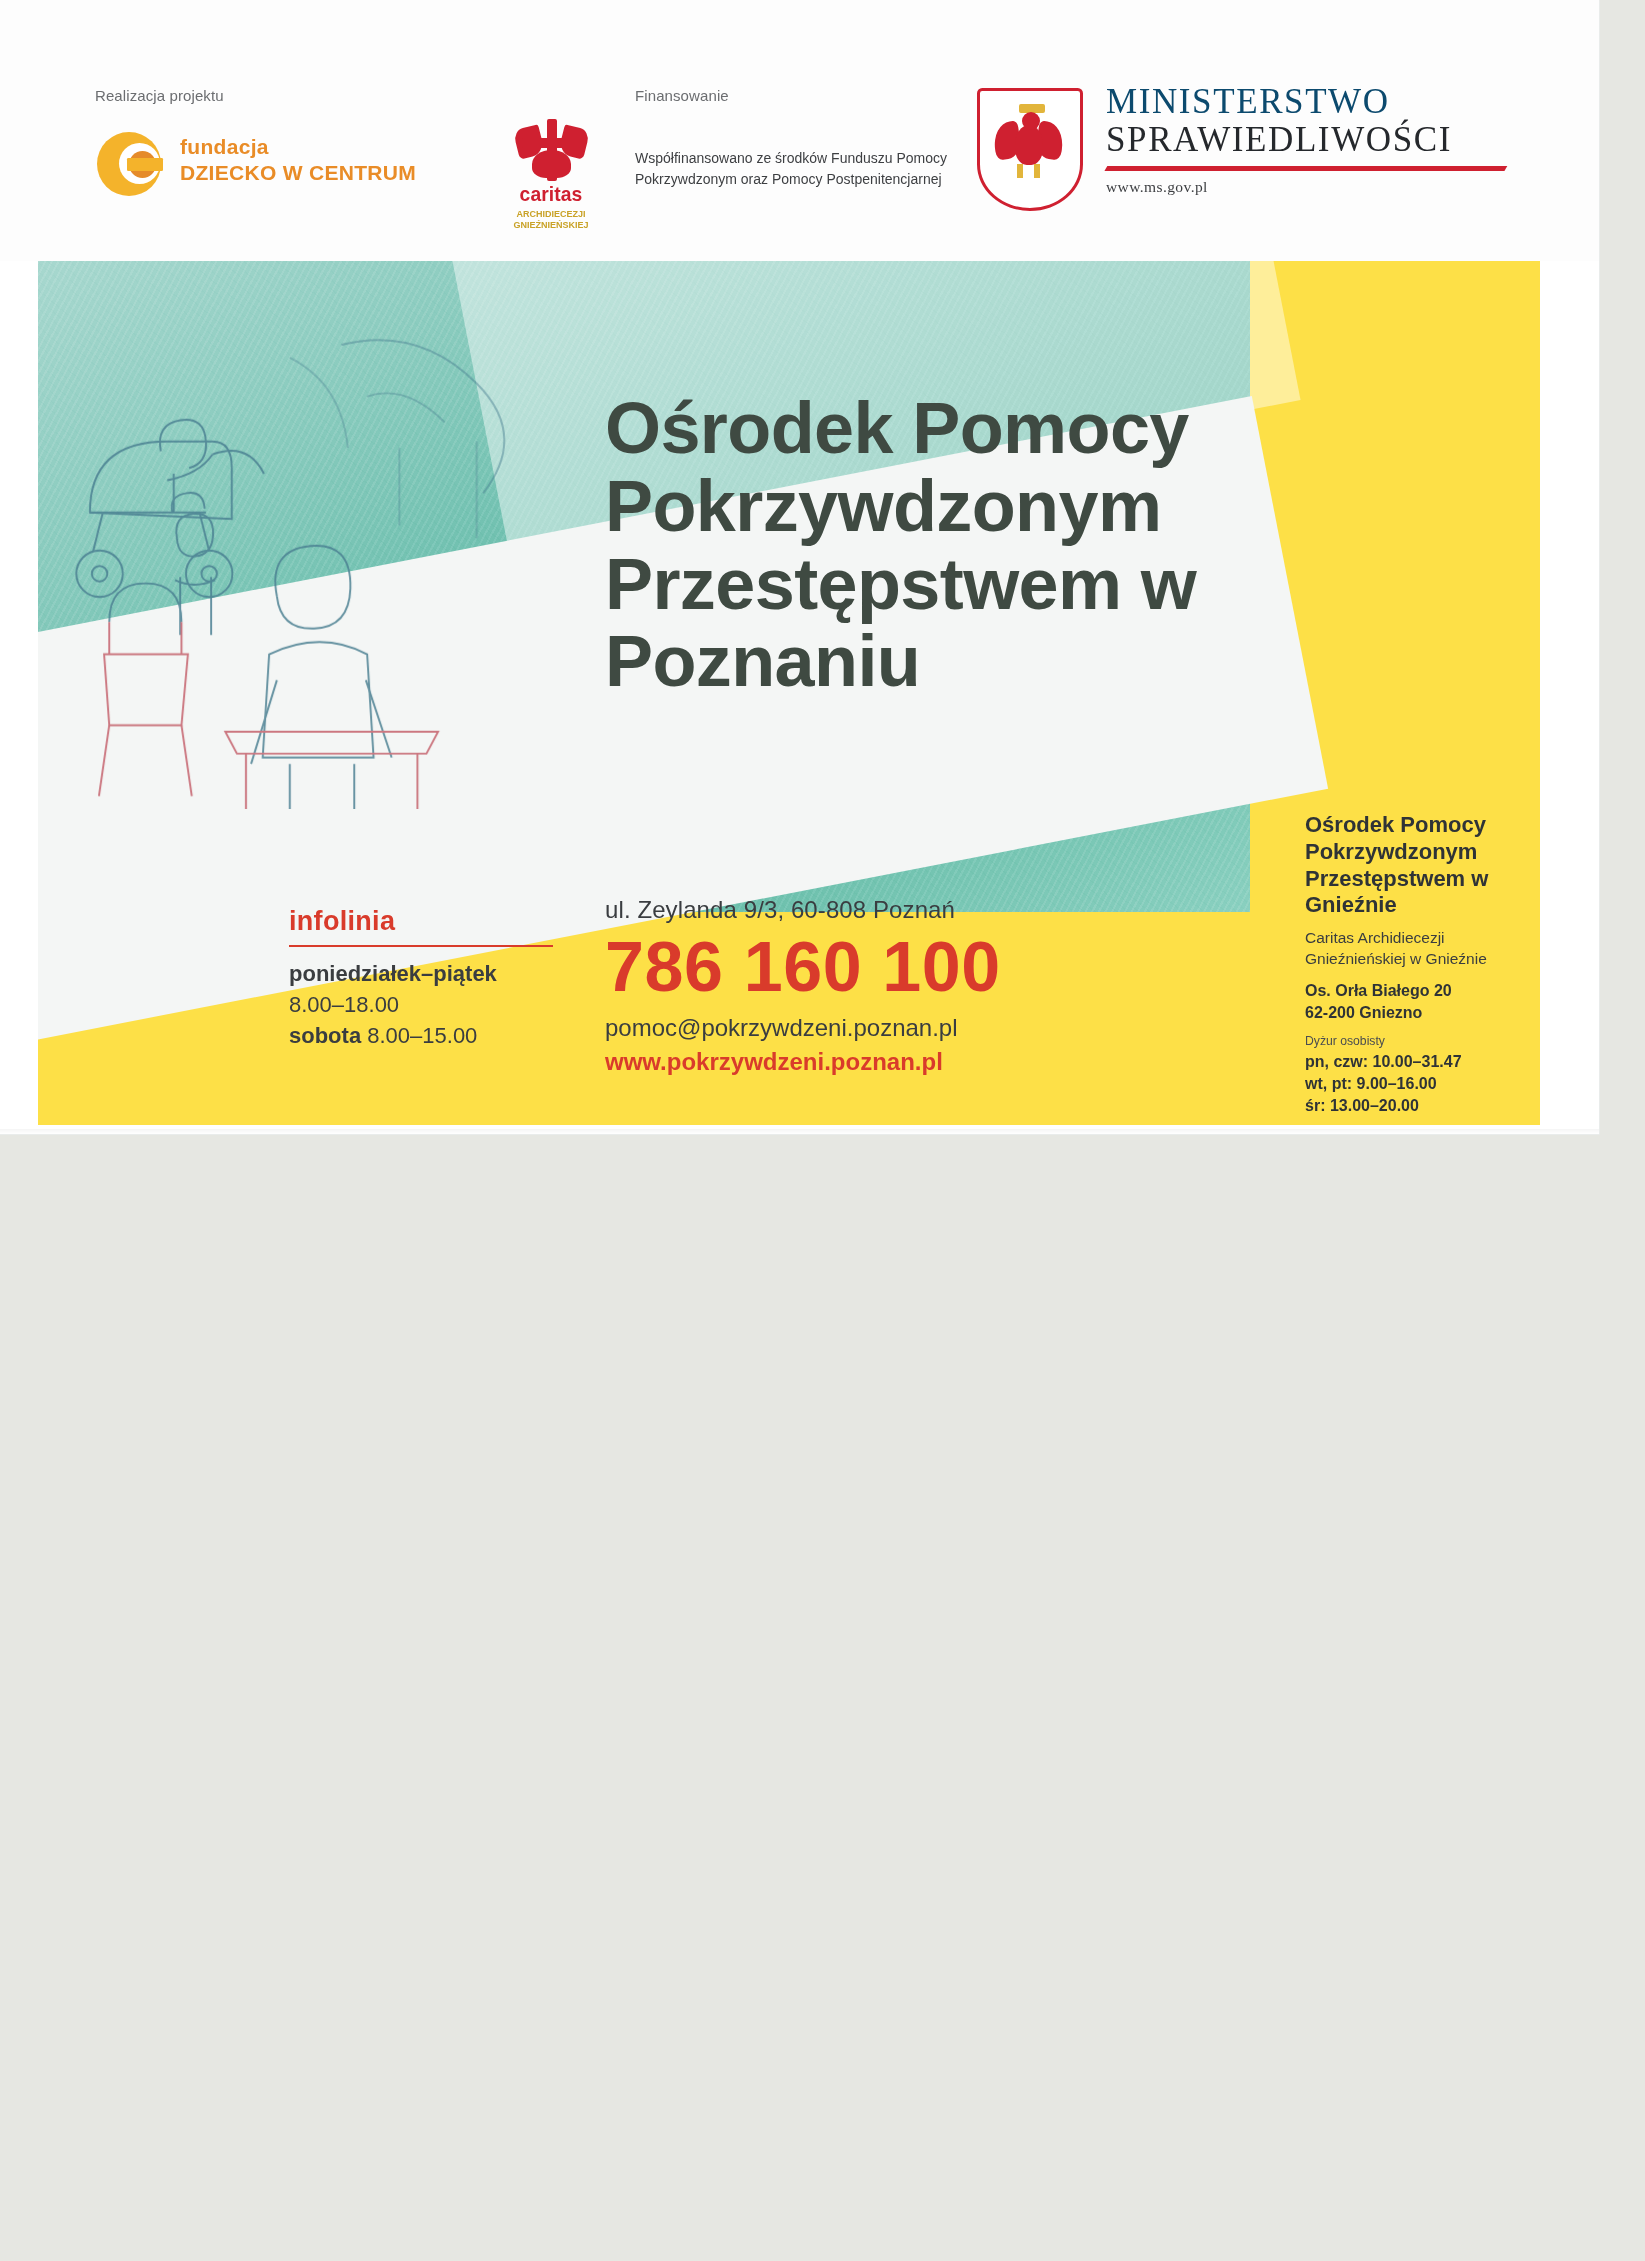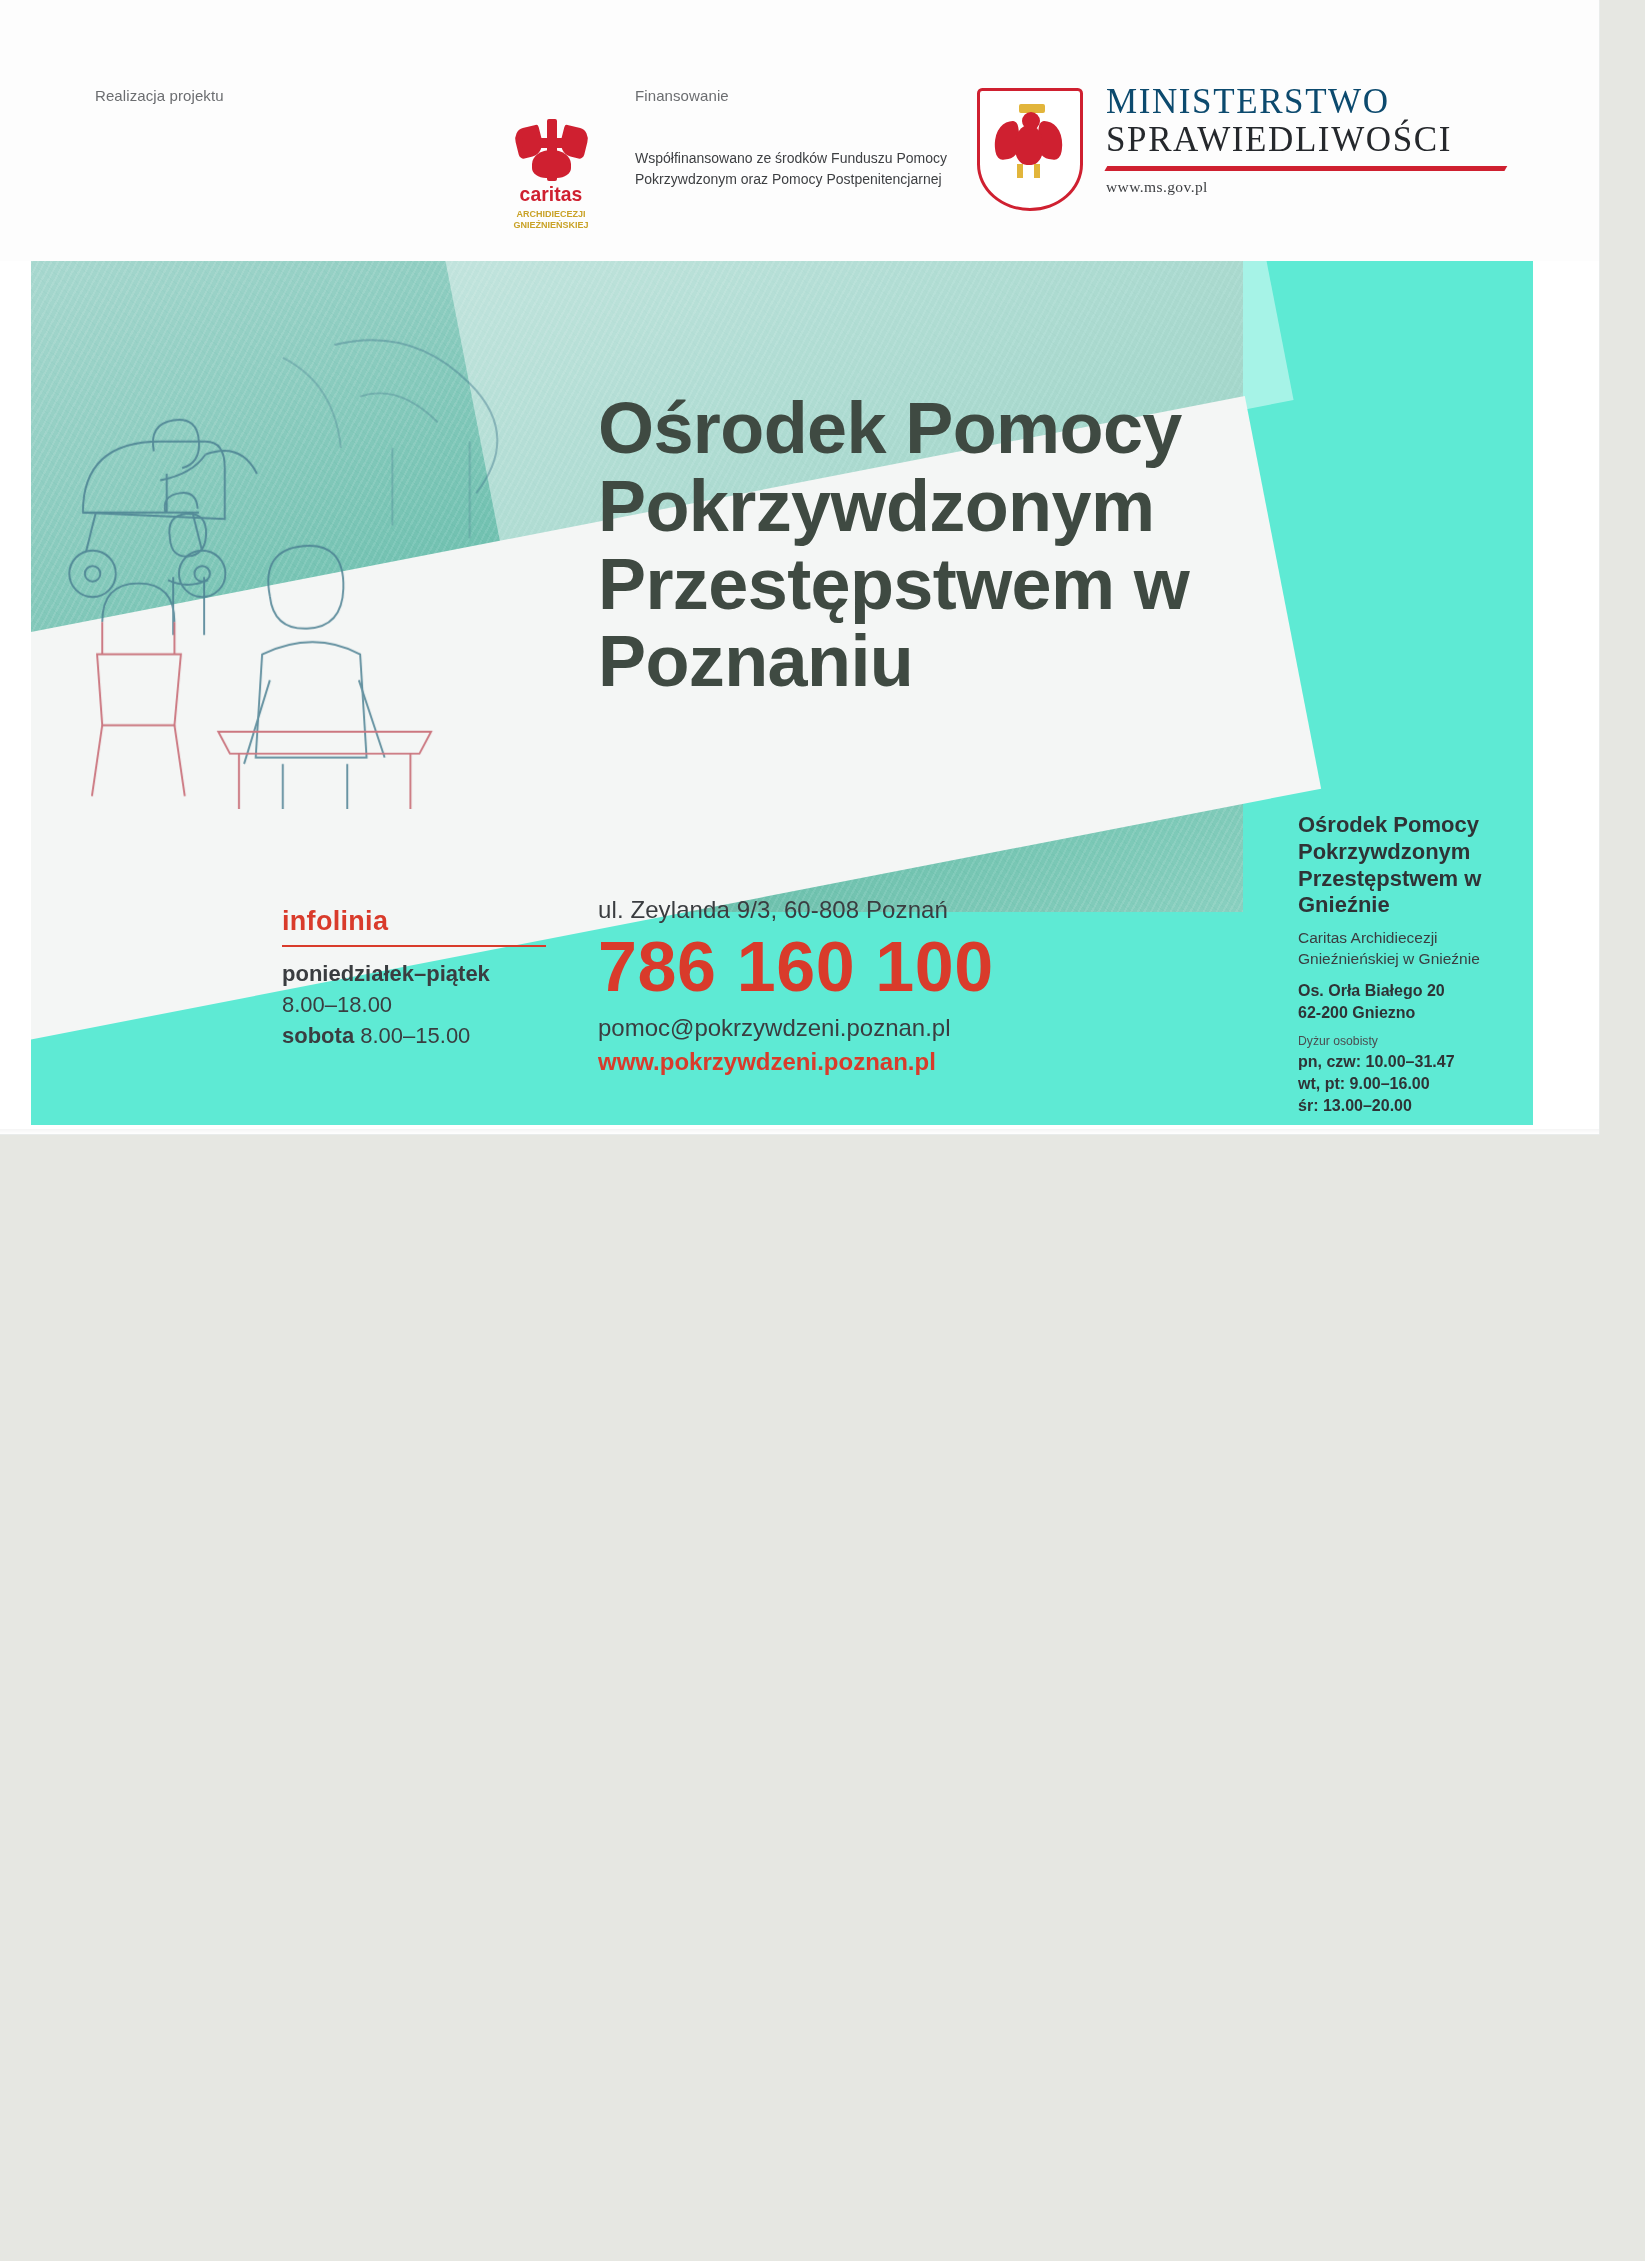--- a/index.html
+++ b/index.html
@@ -275,26 +275,26 @@
     margin-top: 7.7px;
     font-family: "Liberation Serif", serif;
     font-size: 15.5px;
     color: #3d3f42;
     letter-spacing: 0.4px;
   }
 
   
   .poster {
     position: absolute;
-    left: 31px;
+    left: 38px;
     top: 261px;
     width: 1502px;
     height: 864px;
     overflow: hidden;
-    background: #5eead4;
+    background: #fde047;
   }
   .poster-art {
     position: absolute;
     left: 0; top: 0;
     width: 1212px;
     height: 651px;
     background:
       linear-gradient(150deg, #a8d8cf 0%, #74c2b2 38%, #59b59f 62%, #8ad0c0 100%);
   }
   .poster-art .tex {
@@ -441,20 +441,32 @@
 </head>
 <body>
 
 <div class="scan-sheet">
 
   <div class="logo-strip">
 
     <div class="caption-small cap-realizacja">Realizacja projektu</div>
     <div class="caption-small cap-finansowanie">Finansowanie</div>
 
+    <div class="fdc-logo">
+      <div class="fdc-mark">
+        <div class="c-outer"></div>
+        <div class="c-cut"></div>
+        <div class="c-dot"></div>
+        <div class="c-bar"></div>
+      </div>
+      <div class="fdc-text">
+        <div class="fdc-l1">fundacja</div>
+        <div class="fdc-l2">DZIECKO W CENTRUM</div>
+      </div>
+    </div>
 
     <div class="caritas-logo">
       <div class="caritas-cross">
         <div class="f1"></div>
           <div class="f2"></div>
           <div class="f3"></div>
         <div class="v"></div>
           <div class="h"></div>
       </div>
       <div class="caritas-word">caritas</div>

